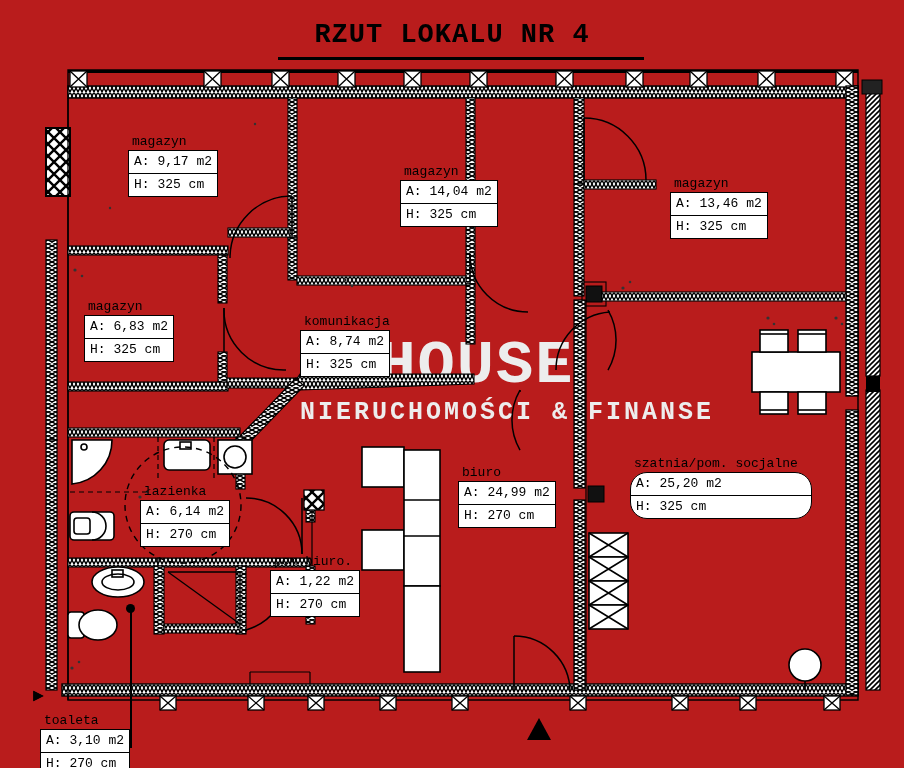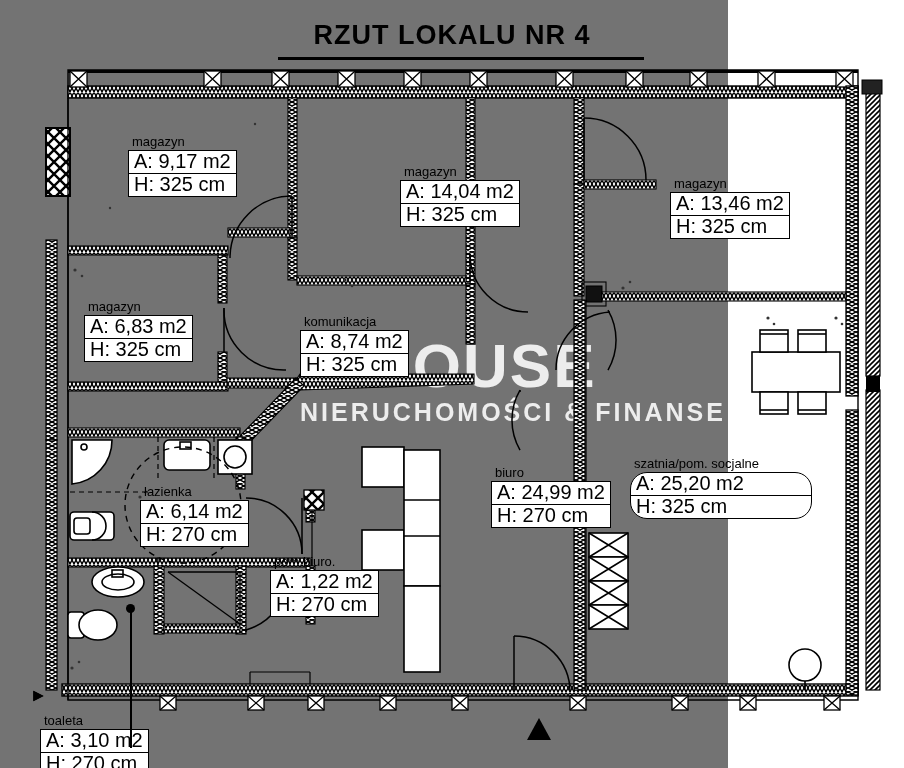--- a/index.html
+++ b/index.html
@@ -1,32 +1,32 @@
 <!DOCTYPE html>
 <html><head>
 <meta charset="utf-8">
 <style>
   html,body{margin:0;padding:0;background:#ffffff;}
   body{width:904px;height:768px;overflow:hidden;
        font-family:"Liberation Sans","DejaVu Sans",sans-serif;color:#000;}
-  #root{position:relative;width:728px;height:768px;background:#737373;}
+  #root{position:relative;width:904px;height:768px;background:#b91c1c;font-family:Liberation Mono, monospace;}
 
   
   .title{position:absolute;left:0;top:20px;width:904px;text-align:center;
          font-size:27px;font-weight:bold;letter-spacing:1px;}
   .title-rule{position:absolute;left:278px;top:57px;width:366px;height:3px;background:#000;}
 
   
   #plan{position:absolute;left:0;top:0;width:904px;height:768px;}
 
   
   .room{position:absolute;}
   .room .rname{font-size:13px;line-height:17px;white-space:nowrap;padding-left:4px;}
   .room .rbox{border:1.6px solid #000;background:#fff;display:inline-block;}
-  .room .rrow{font-size:20px;line-height:19px;padding:1px 5px 2px 5px;white-space:nowrap;}
+  .room .rrow{font-size:13px;line-height:19px;padding:1px 5px 2px 5px;white-space:nowrap;}
   .room .rrow.top{border-bottom:1.6px solid #000;}
 
   
   .wm{position:absolute;color:#ededed;font-weight:bold;white-space:nowrap;}
   .wm-main{left:300px;top:330px;font-size:62px;letter-spacing:2px;}
   .wm-sub{left:300px;top:398px;font-size:25px;letter-spacing:3px;}
 
   
   .leader-dot{position:absolute;width:9px;height:9px;border-radius:50%;background:#000;}
   .leader-line{position:absolute;width:1.6px;background:#000;}
@@ -370,21 +370,21 @@
   </div>
 
   <div class="room" style="left:140px;top:483px;">
     <div class="rname">łazienka</div>
     <div class="rbox">
       <div class="rrow top">A: 6,14 m2</div>
       <div class="rrow">H: 270 cm</div>
     </div>
   </div>
 
-  <div class="room" style="left:458px;top:464px;margin-left:33px;">
+  <div class="room" style="left:458px;top:464px;">
     <div class="rname">biuro</div>
     <div class="rbox">
       <div class="rrow top">A: 24,99 m2</div>
       <div class="rrow">H: 270 cm</div>
     </div>
   </div>
 
   <div class="room" style="left:270px;top:553px;">
     <div class="rname">pom.biuro.</div>
     <div class="rbox">

